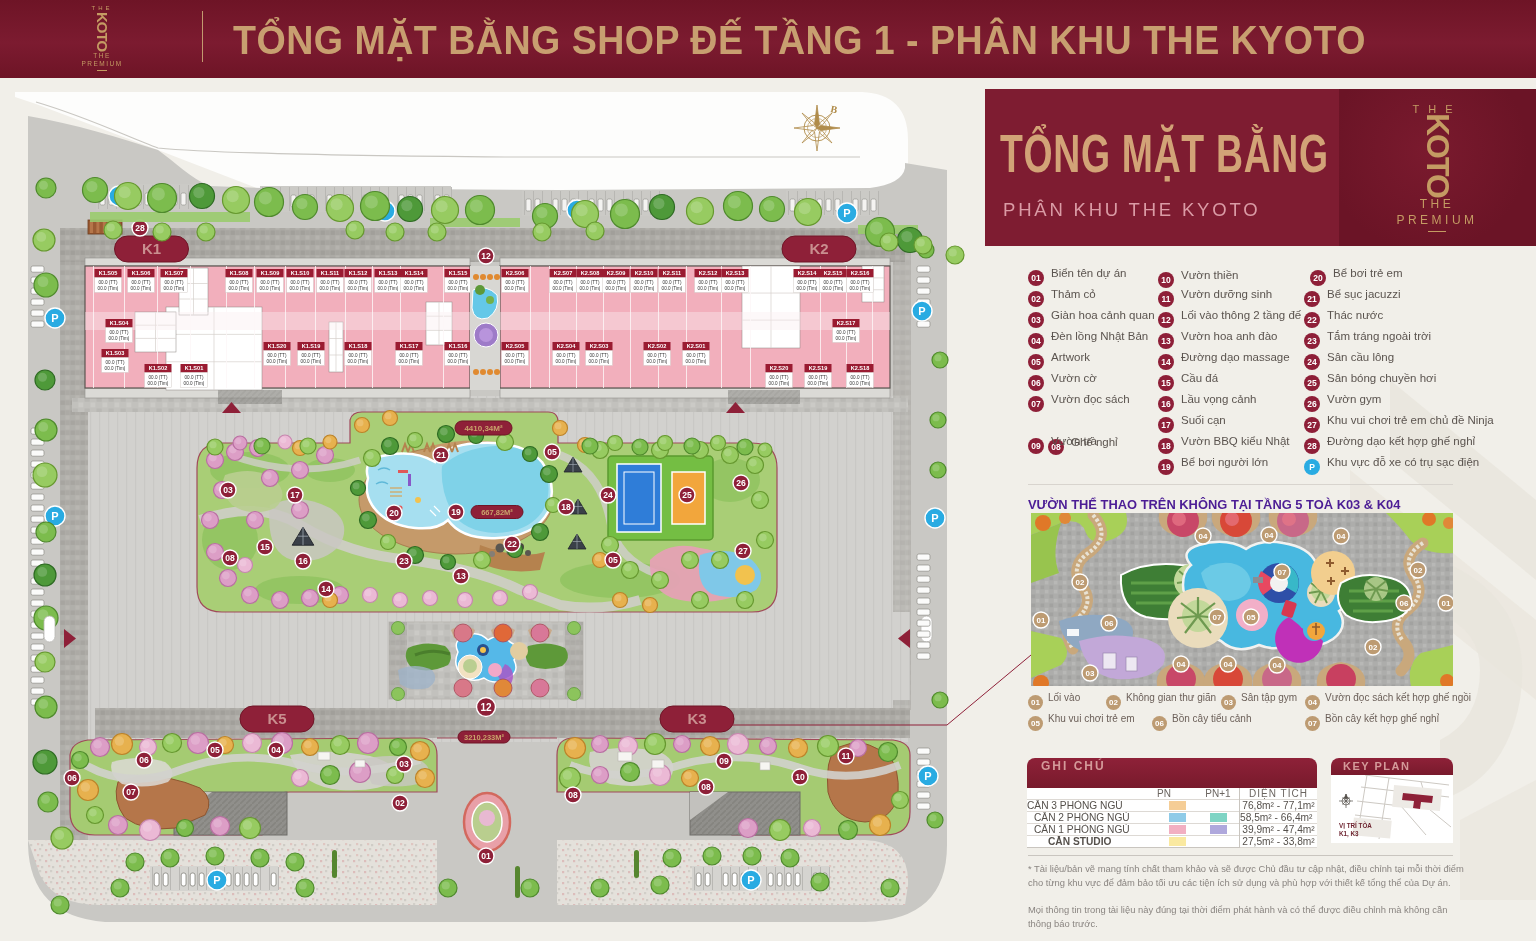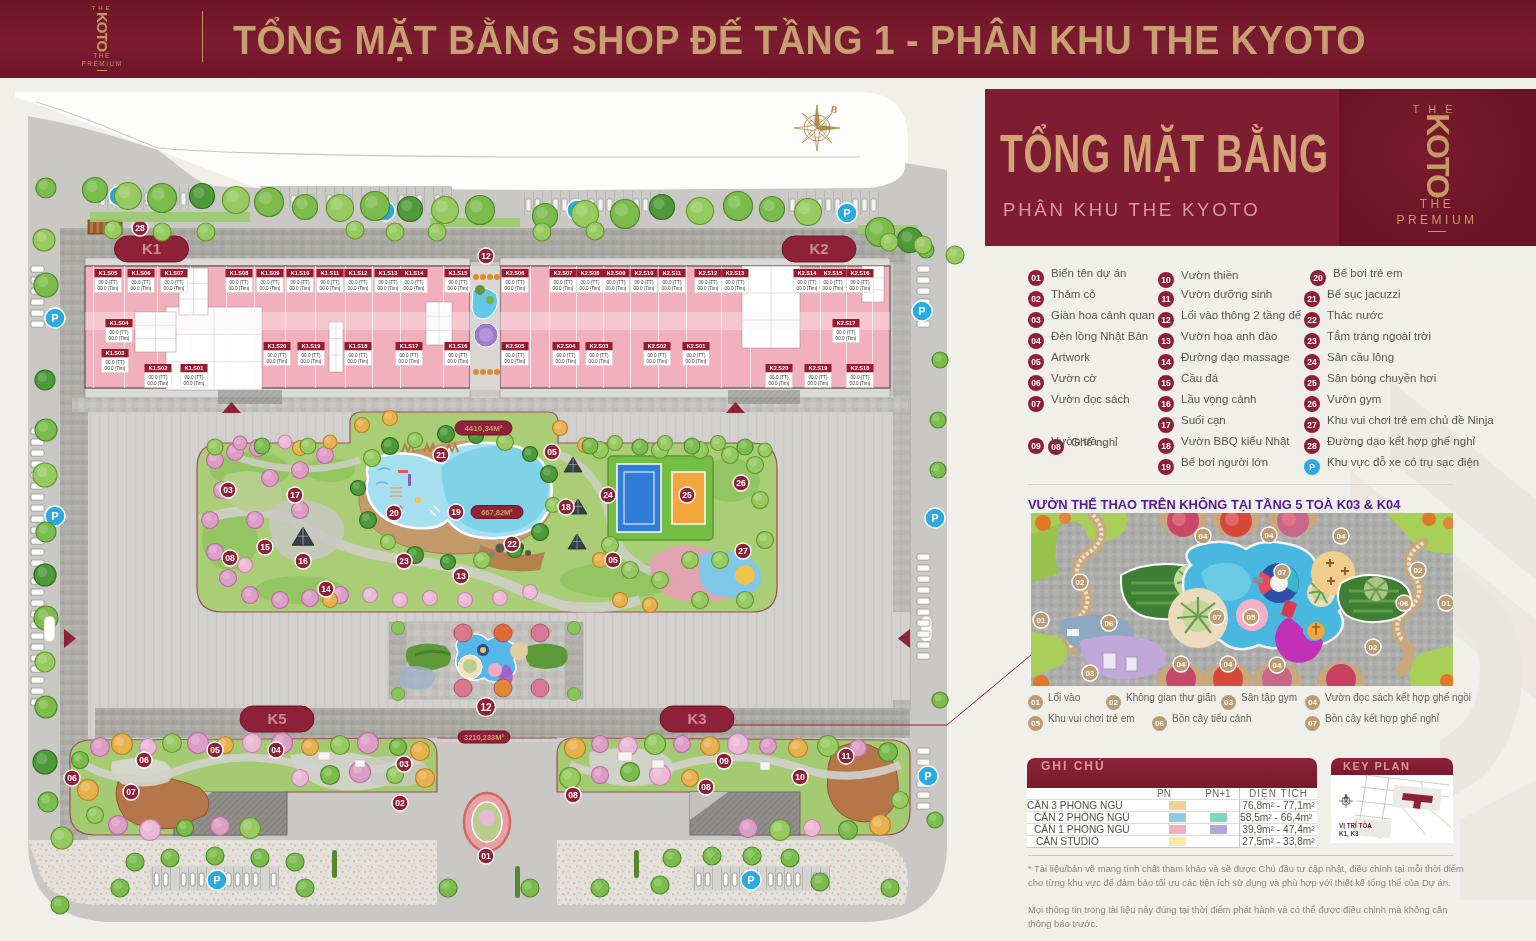--- a/index.html
+++ b/index.html
@@ -1420,21 +1420,21 @@
           <td style="padding-left:7px;">CĂN 1 PHÒNG NGỦ</td>
           <td>
             <div style="width:17px;height:9px;background:#F2AFC2;margin:0 auto;"></div>
           </td>
           <td style="border-right:1px solid #C9C5BF;">
             <div style="width:17px;height:9px;background:#AFA8DC;margin:0 auto;"></div>
           </td>
           <td style="text-align:center;">39,9m² - 47,4m²</td>
         </tr>
     <tr>
-          <td style="padding-left:9px;">CĂN STUDIO</td>
+          <td style="padding-left:21px;font-weight:bold;">CĂN STUDIO</td>
           <td>
             <div style="width:17px;height:9px;background:#FAE9A0;margin:0 auto;"></div>
           </td>
           <td style="border-right:1px solid #C9C5BF;"></td>
           <td style="text-align:center;border-bottom:1px solid #DDD9D4;">27,5m² - 33,8m²</td>
         </tr>
   </tbody>
     </table>
 </div>
 

